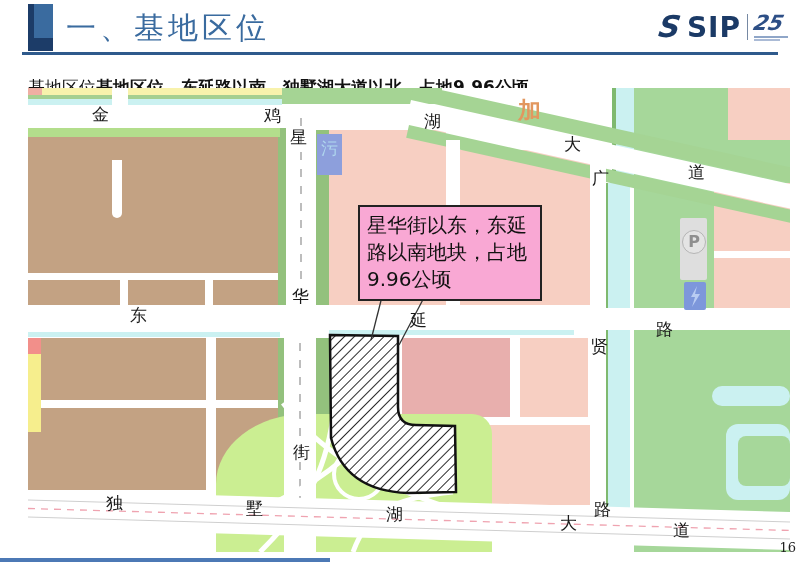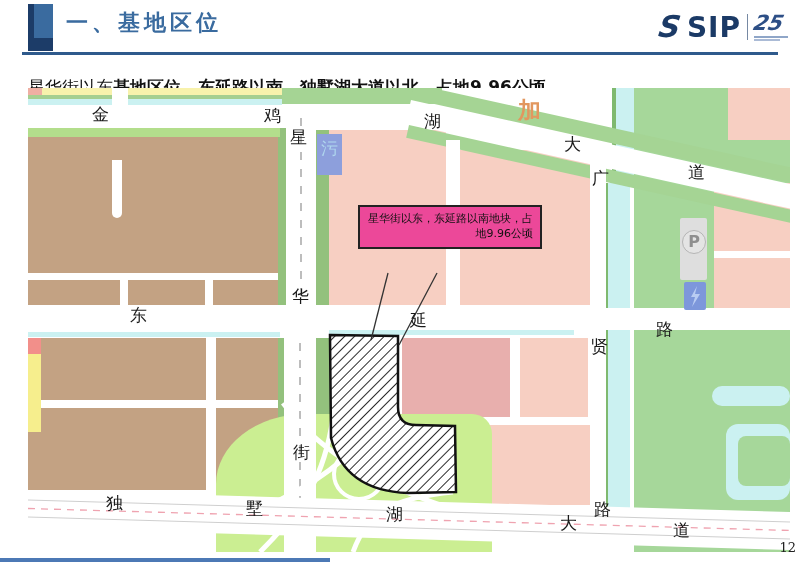--- a/index.html
+++ b/index.html
@@ -1,35 +1,35 @@
 <!DOCTYPE html>
 <html><head>
 <meta charset="utf-8">
 <style>
   html,body{margin:0;padding:0;background:#fff;}
   body{width:800px;height:565px;font-family:"DejaVu Sans","Liberation Sans",sans-serif;}
   .page{position:relative;width:800px;height:565px;background:#fff;overflow:hidden;}
   .abs{position:absolute;}
   
-  .title{position:absolute;left:66px;top:8px;font-size:22px;font-weight:bold;color:#3A6B9F;letter-spacing:4px;white-space:nowrap;}
+  .title{position:absolute;left:66px;top:8px;font-size:30px;font-weight:normal;color:#3A6B9F;letter-spacing:4px;white-space:nowrap;}
   .rule{position:absolute;left:22px;top:52px;width:756px;height:3px;background:#2F5A8C;}
   .subtitle{position:absolute;left:28px;top:59px;font-size:17px;color:#111;white-space:nowrap;}
   .subtitle b{font-weight:bold;}
   .siplogo{position:absolute;right:12px;top:8px;height:38px;display:flex;align-items:center;gap:6px;color:#1B3A66;}
   .sip-s{font-style:italic;font-weight:bold;font-size:30px;line-height:30px;transform:skewX(-8deg);}
   .sip-t{font-weight:bold;font-size:28px;letter-spacing:1px;}
   .sip-div{width:1px;height:26px;background:#1B3A66;opacity:.6;}
   .anniv{display:flex;flex-direction:column;align-items:flex-start;line-height:1;}
   .anniv .n25{font-style:italic;font-weight:bold;font-size:21px;color:#2D4F86;transform:skewX(-14deg);}
   .anniv .bar1{width:34px;height:2px;background:#8FA6C8;margin-top:2px;}
   .anniv .bar2{width:26px;height:2px;background:#ABBBD6;margin-top:1px;}
   
   #map{position:absolute;left:28px;top:88px;width:762px;height:464px;background:#fff;overflow:hidden;}
   .street-label{position:absolute;font-size:17px;color:#1A1A1A;line-height:1;white-space:nowrap;}
-  .callout{position:absolute;left:330px;top:117px;width:166px;background:#ec4899;border:2px solid #222;padding:5px 7px;font-size:11px;line-height:1.36;color:#111;text-align:right;}
+  .callout{position:absolute;left:330px;top:117px;width:166px;background:#f9a8d4;border:2px solid #222;padding:5px 7px;font-size:20px;line-height:1.36;color:#111;}
   .pcircle{position:absolute;left:2px;top:12px;width:22px;height:22px;border:1px solid #B5B5B5;border-radius:50%;color:#8F8F8F;font-weight:bold;font-size:16px;text-align:center;line-height:22px;background:#E4E4E4;}
   .dash-v{background:repeating-linear-gradient(180deg,#BDBDBD 0 8px,transparent 8px 17px);}
   .footer-bar{position:absolute;left:0;top:558px;width:330px;height:4px;background:#4C79B5;}
   .pagenum{position:absolute;right:4px;top:540px;font-size:13px;color:#222;font-family:"DejaVu Serif","Liberation Serif",serif;}
   .rot{transform-origin:0 0;transform:rotate(12.5deg);}
   .sewage{color:#AFD6EE;font-size:17px;text-align:center;padding-top:3px;}
 </style>
 </head>
 <body>
 
@@ -44,21 +44,21 @@
     <span class="sip-s">S</span>
     <span class="sip-t">SIP</span>
     <span class="sip-div"></span>
     <span class="anniv">
       <span class="n25">25</span>
       <span class="bar1"></span>
       <span class="bar2"></span>
     </span>
   </div>
 
-  <p class="subtitle"><span>星华街以东</span><b>基地区位，东延路以南，独墅湖大道以北，占地9.96公顷。</b></p>
+  <p class="subtitle"><span>基地区位</span><b>基地区位，东延路以南，独墅湖大道以北，占地9.96公顷。</b></p>
 
   <div id="map">
 
     <div class="abs" style="left:14px;top:0;width:240px;height:8px;background:#F8F2AC;"></div>
     <div class="abs" style="left:0;top:0;width:14px;height:8px;background:#EFAFA3;"></div>
     <div class="abs" style="left:0;top:7px;width:254px;height:5px;background:#A5CF90;"></div>
     <div class="abs" style="left:0;top:11px;width:254px;height:7px;background:#CBF1F1;"></div>
     <div class="abs" style="left:254px;top:0;width:160px;height:16px;background:#A5D494;"></div>
     <div class="abs" style="left:606px;top:0;width:156px;height:464px;background:#A6D79A;"></div>
     <div class="abs" style="left:700px;top:0;width:62px;height:52px;background:#F7CFC2;"></div>
@@ -185,14 +185,14 @@
         <span class="street-label" style="left: 532px; top: 427px;">大</span>
         <span class="street-label" style="left: 645px; top: 434px;">道</span>
       </div>
 
     <div class="callout">
       <span>星华街以东，东延路以南地块，占地9.96公顷</span>
     </div>
   </div>
 
   <div class="footer-bar"></div>
-  <div class="pagenum">12</div>
+  <div class="pagenum">16</div>
 </div>
 
 </body></html>

